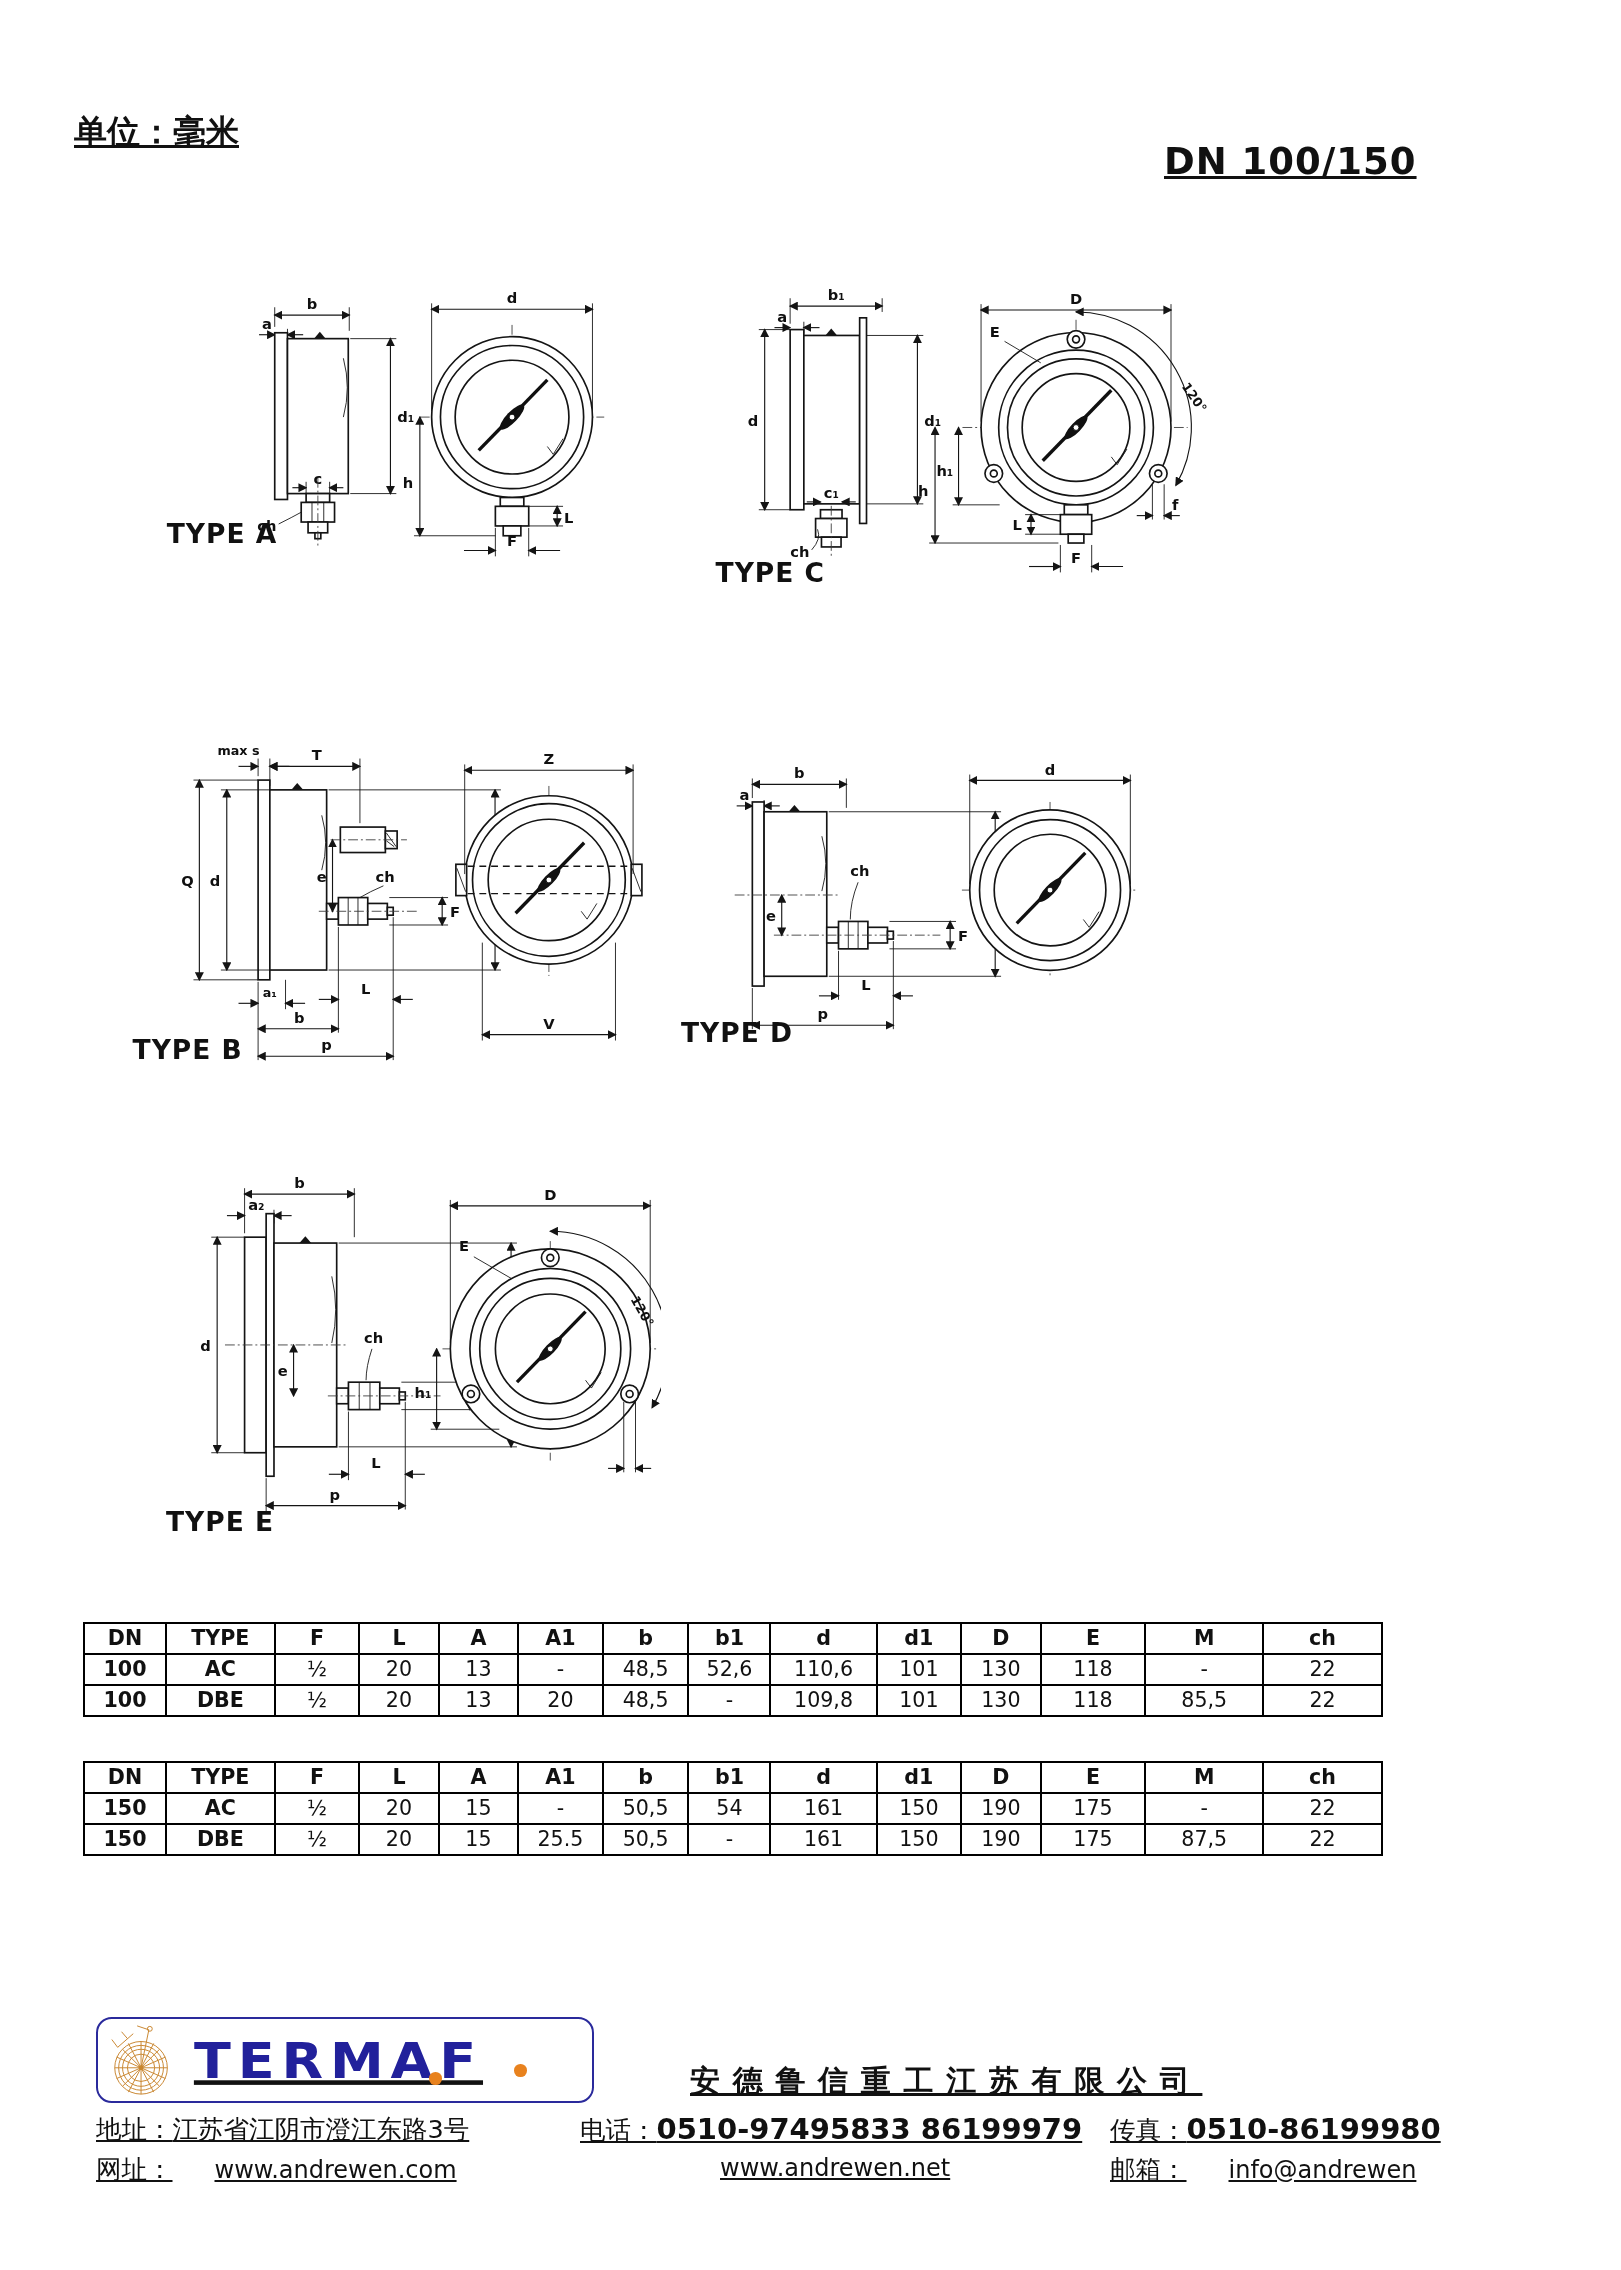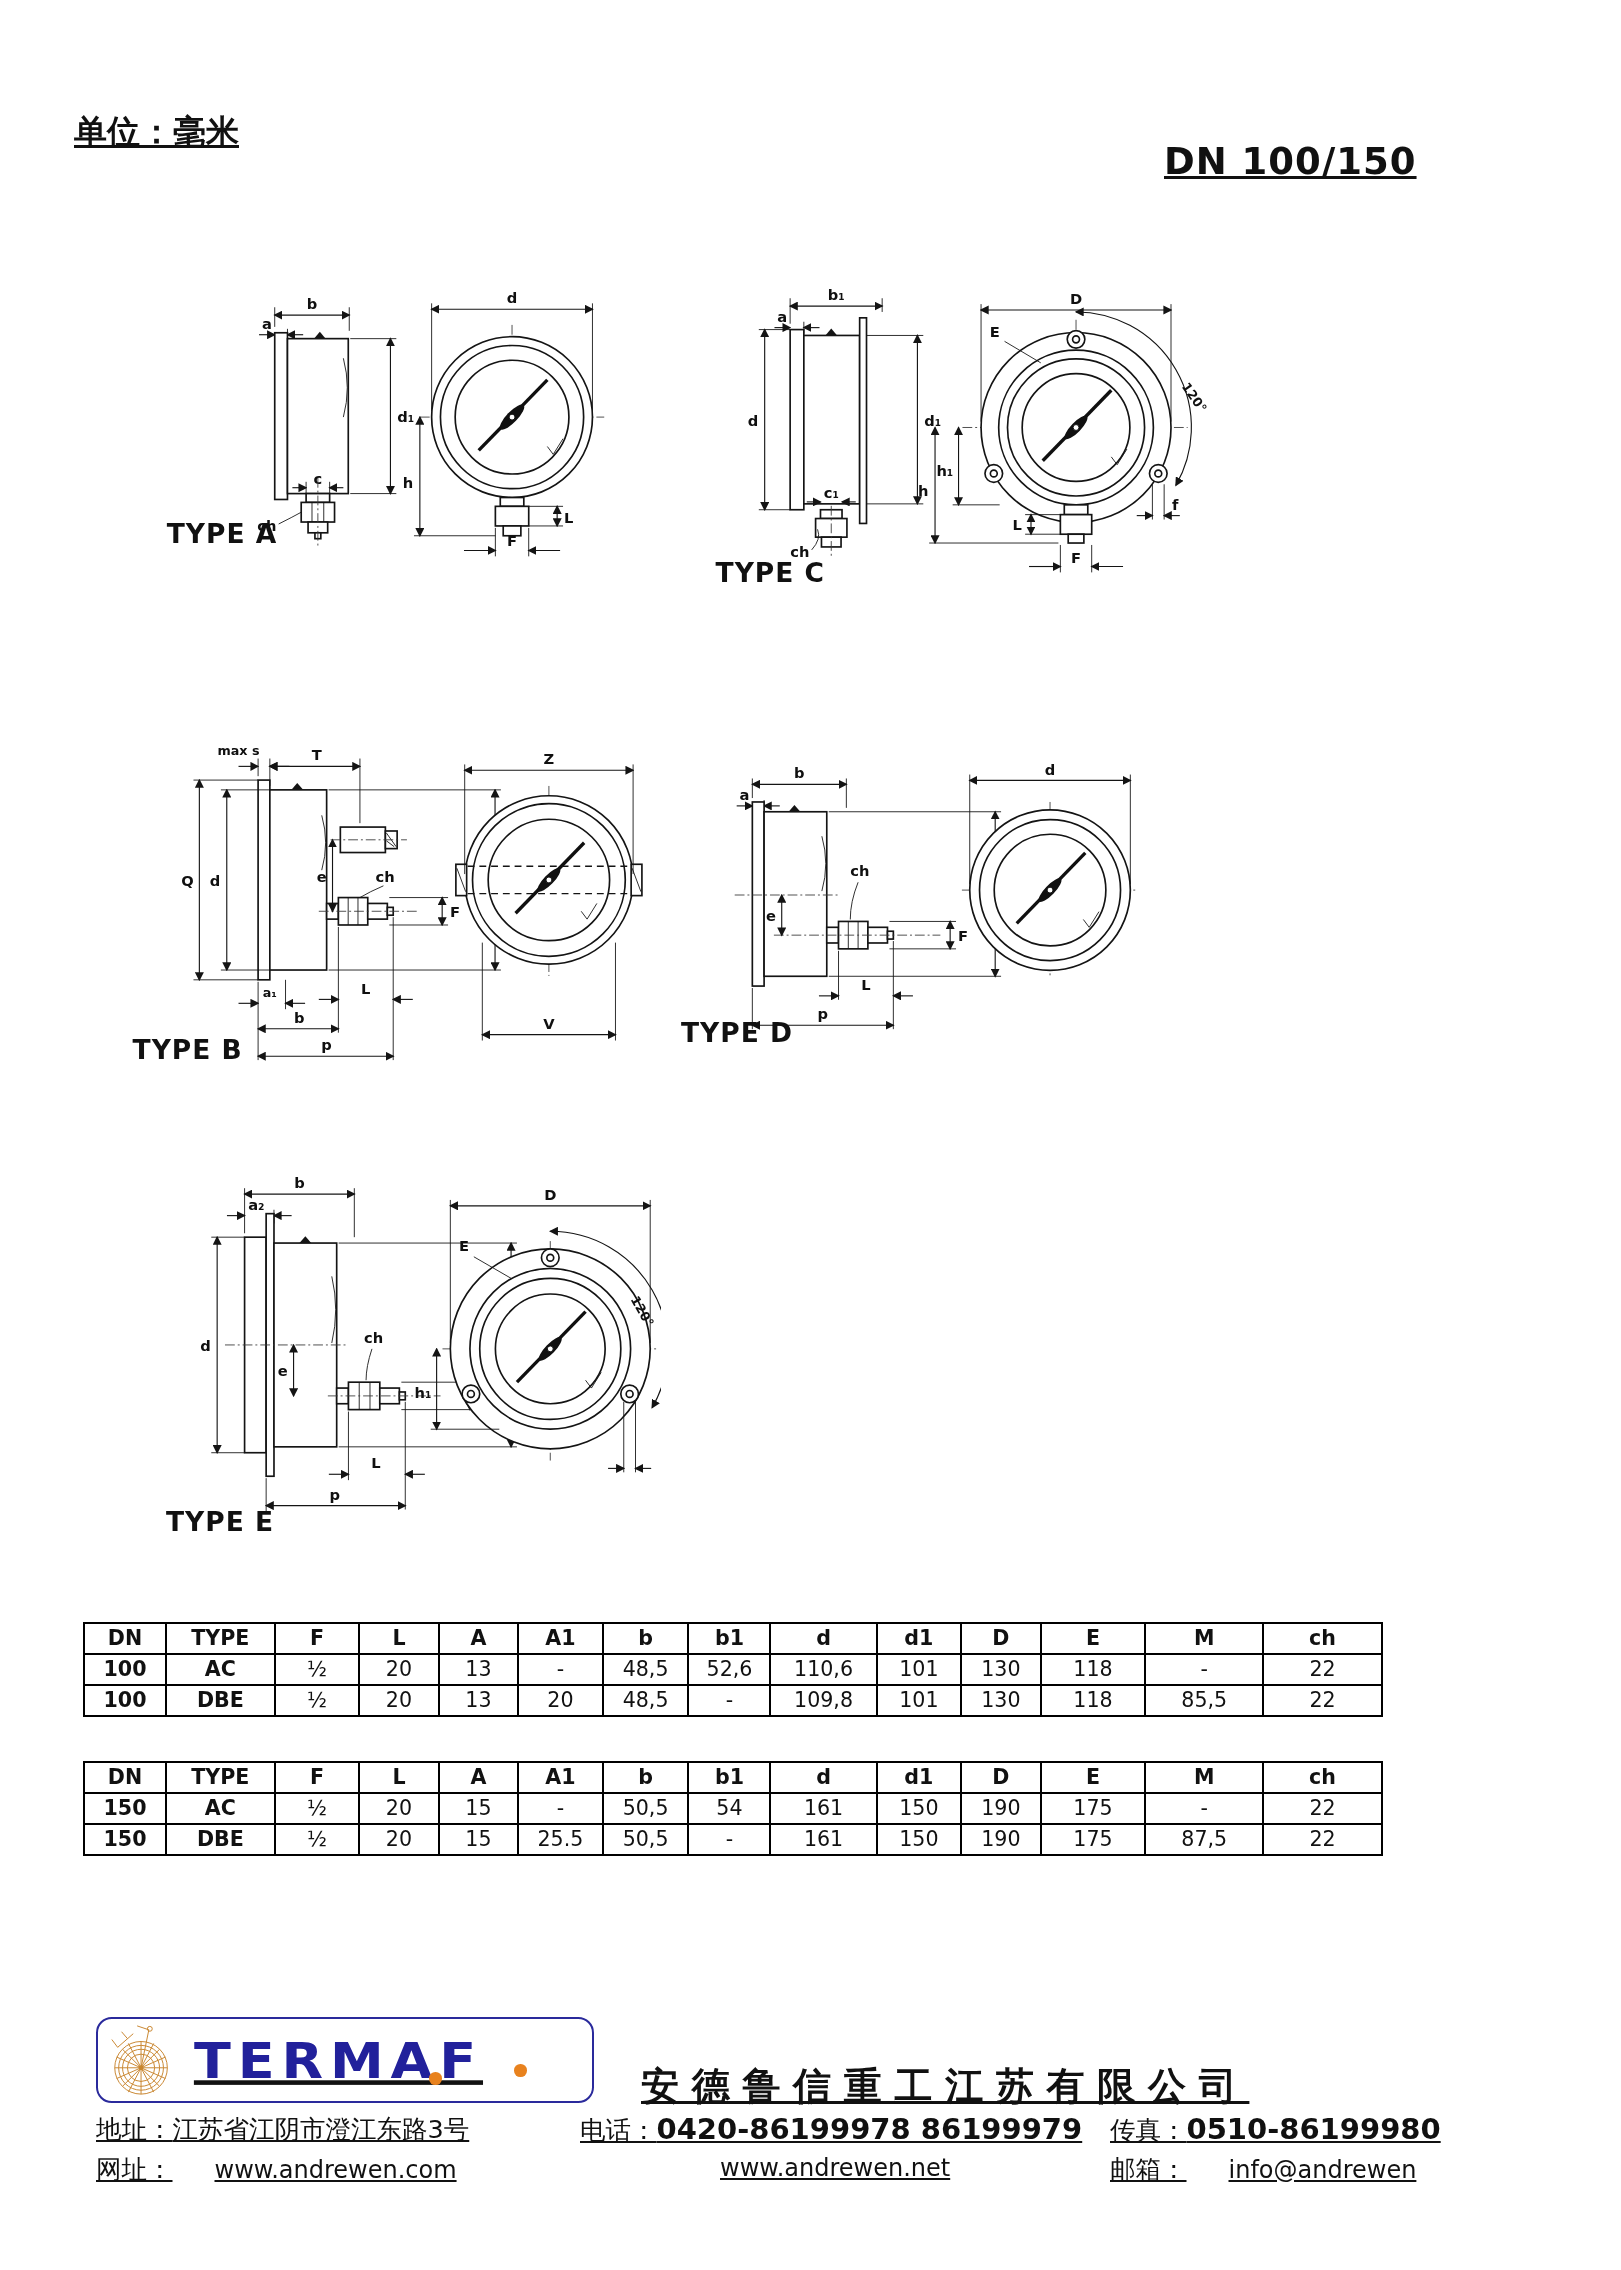--- a/index.html
+++ b/index.html
@@ -36,21 +36,21 @@
   table.dims th:nth-child(9){width:8.2%}  table.dims th:nth-child(10){width:6.5%}
   table.dims th:nth-child(11){width:6.1%} table.dims th:nth-child(12){width:8.1%}
   table.dims th:nth-child(13){width:9.1%} table.dims th:nth-child(14){width:9.2%}
   #table1{top:1622px;} #table2{top:1761px;}
   
   .logo-box{left:96px;top:2017px;width:494px;height:82px;border:2.9px solid #2a2a9c;border-radius:15.7px;
             display:flex;align-items:center;background:#fff;}
   .logo-text{font-size:54px;font-weight:bold;color:#22219b;letter-spacing:6.9px;margin-left:5.9px;
              transform:scaleY(0.92);}
   .logo-dot{position:absolute;width:12.7px;height:12.7px;border-radius:50%;background:#e8821e;}
-  .company-name{left:641px;top:2061px;font-size:38px;font-weight:bold;letter-spacing:12.7px;white-space:nowrap;}
+  .company-name{left:690px;top:2061px;font-size:30px;font-weight:bold;letter-spacing:12.7px;white-space:nowrap;}
   .contact{font-size:25.5px;white-space:nowrap;}
   .contact .num{font-size:29px;font-weight:bold;}
   .contact .url{font-size:24px;margin-left:42px;}
 </style>
 </head>
 <body>
 
 <div class="page">
 
   <div class="abs unit-label">单位：毫米</div>
@@ -600,21 +600,21 @@
     <span class="logo-dot" style="left:331px;top:53px;"></span>
     <span class="logo-dot" style="left:416px;top:45px;"></span>
   </div>
 
   <div class="abs company-name">安德鲁信重工江苏有限公司</div>
 
   <div class="abs contact" style="left:96px;top:2112px;">
     <span>地址：</span><span>江苏省江阴市澄江东路3号</span>
   </div>
   <div class="abs contact" style="left:580px;top:2112px;">
-    <span>电话：</span><span class="num">0420-86199978  86199979</span>
+    <span>电话：</span><span class="num">0510-97495833  86199979</span>
   </div>
   <div class="abs contact" style="left:1110px;top:2112px;">
     <span>传真：</span><span class="num">0510-86199980</span>
   </div>
   <div class="abs contact" style="left:96px;top:2152px;">
     <span>网址：</span><span class="url">www.andrewen.com</span>
   </div>
   <div class="abs contact url" style="left:678px;top:2152px;">
     <span class="url">www.andrewen.net</span>
   </div>

